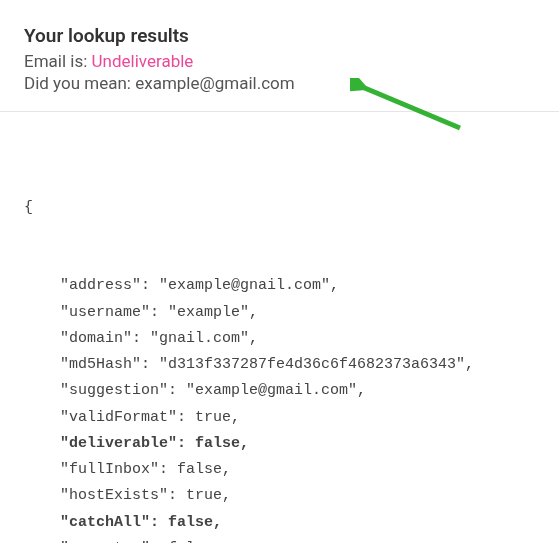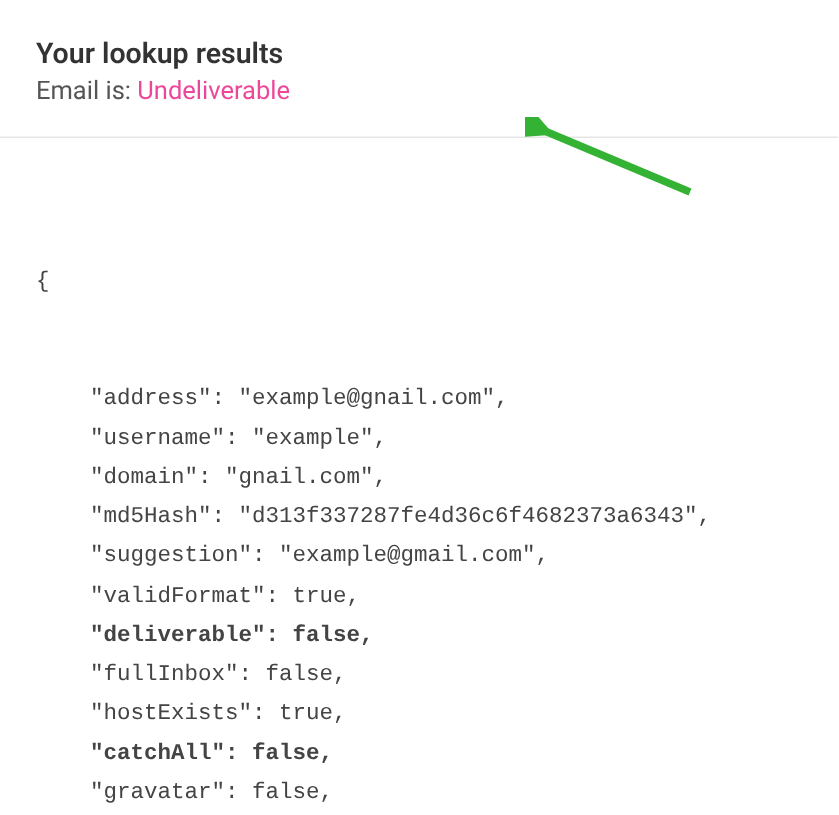--- a/index.html
+++ b/index.html
@@ -52,20 +52,23 @@
   .kv.bold { font-weight: 700; }
 </style>
 </head>
 <body>
 
 <div class="header">
   <div class="title">Your lookup results</div>
   <div class="status-line">
     <span>Email is: </span><span class="status-value">Undeliverable</span>
   </div>
+  <div class="suggest-line">
+    <span>Did you mean: </span><span>example@gmail.com</span>
+  </div>
 </div>
 
 <div class="arrow-wrap">
   <svg width="120" height="60">
     <defs>
       <marker id="ah" markerWidth="8" markerHeight="8" refX="2" refY="4" orient="auto">
         <path d="M8,0 L0,4 L8,8 Z" fill="#34b233"></path>
       </marker>
     </defs>
     <line x1="110" y1="50" x2="10" y2="8" stroke="#34b233" stroke-width="5" marker-end="url(#ah)"></line>

